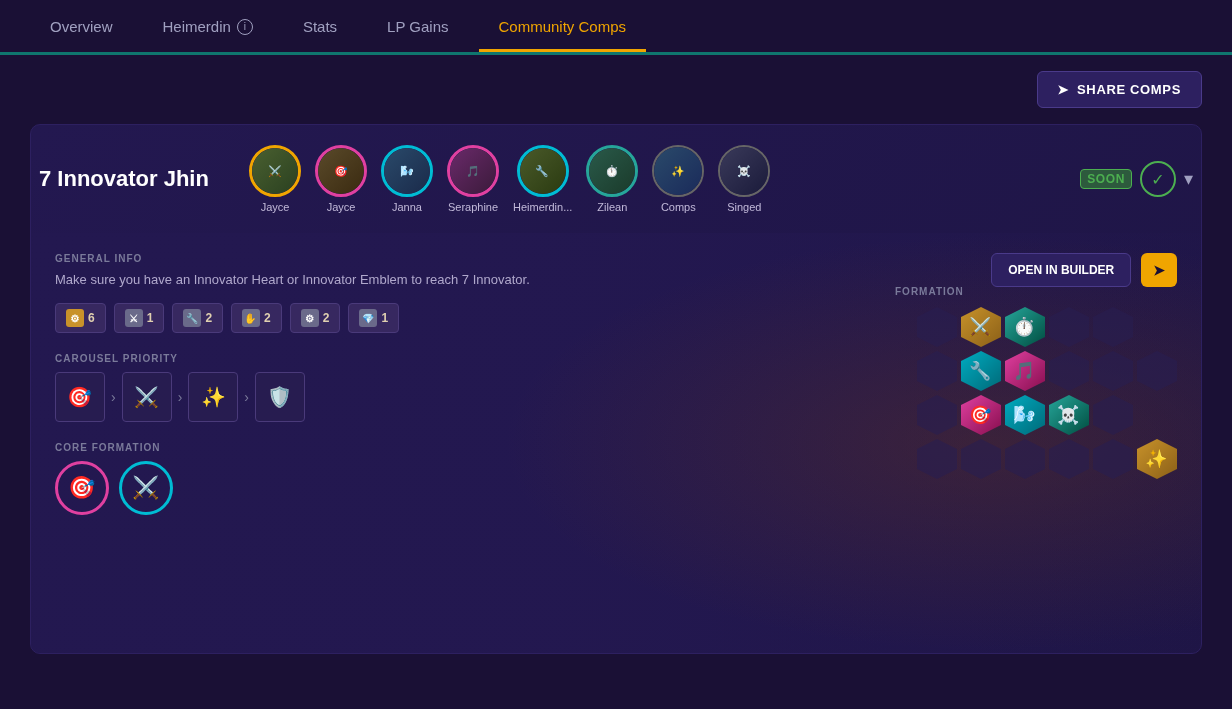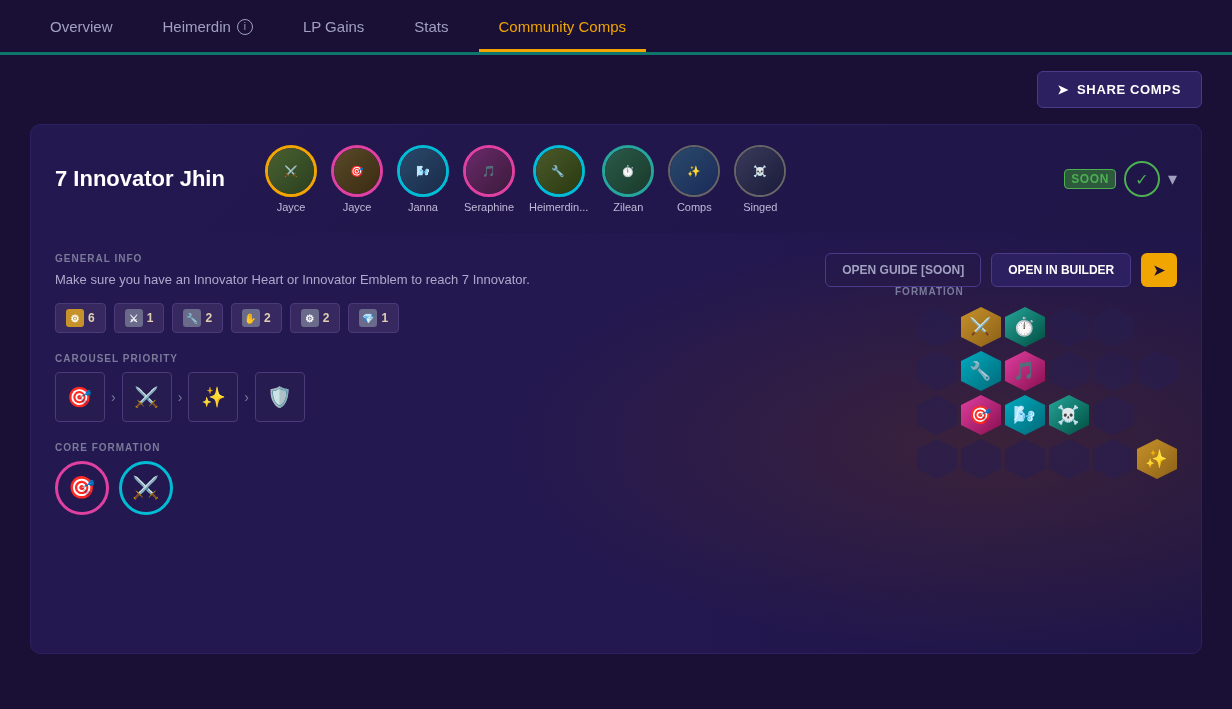--- a/index.html
+++ b/index.html
@@ -77,21 +77,21 @@
       background: linear-gradient(135deg, #231850 0%, #1e1545 100%);
       border: 1px solid #2d2060;
       border-radius: 10px;
       overflow: hidden;
     }
 
     
     .comp-header {
       display: flex;
       align-items: center;
-      padding: 20px 24px;
+      padding: 20px 8px;
       gap: 30px;
       position: relative;
     }
     .comp-title {
       font-size: 22px;
       font-weight: 700;
       color: #fff;
       min-width: 180px;
     }
     .champions-row {
@@ -410,22 +410,22 @@
   </style>
 </head>
 <body>
 
 <nav class="nav-tabs">
   <a class="nav-tab">Overview</a>
   <a class="nav-tab">
     <span>Heimerdin</span>
     <span class="info-icon">i</span>
   </a>
+  <a class="nav-tab">Stats</a>
   <a class="nav-tab">LP Gains</a>
-  <a class="nav-tab">Stats</a>
   <a class="nav-tab active">Community Comps</a>
 </nav>
 
 <div class="toolbar">
   <button class="share-comps-btn">
     <span>➤</span>
     <span>SHARE COMPS</span>
   </button>
 </div>
 
@@ -496,21 +496,20 @@
       <span class="soon-badge">SOON</span>
       <div class="checkmark-circle">✓</div>
       <button class="chevron-down-btn">▾</button>
     </div>
   </div>
 
   <div class="comp-body" style="position:relative; min-height: 420px;">
     <div class="comp-bg-art"></div>
 
     <div class="buttons-row">
-      <button class="btn-guide">OPEN GUIDE [SOON]</button>
       <button class="btn-builder">OPEN IN BUILDER</button>
       <button class="btn-share-small">
         <span>➤</span>
       </button>
     </div>
 
     <div class="general-info-section">
       <div class="section-label">GENERAL INFO</div>
       <div class="section-text">Make sure you have an Innovator Heart or Innovator Emblem to reach 7 Innovator.</div>
     </div>

